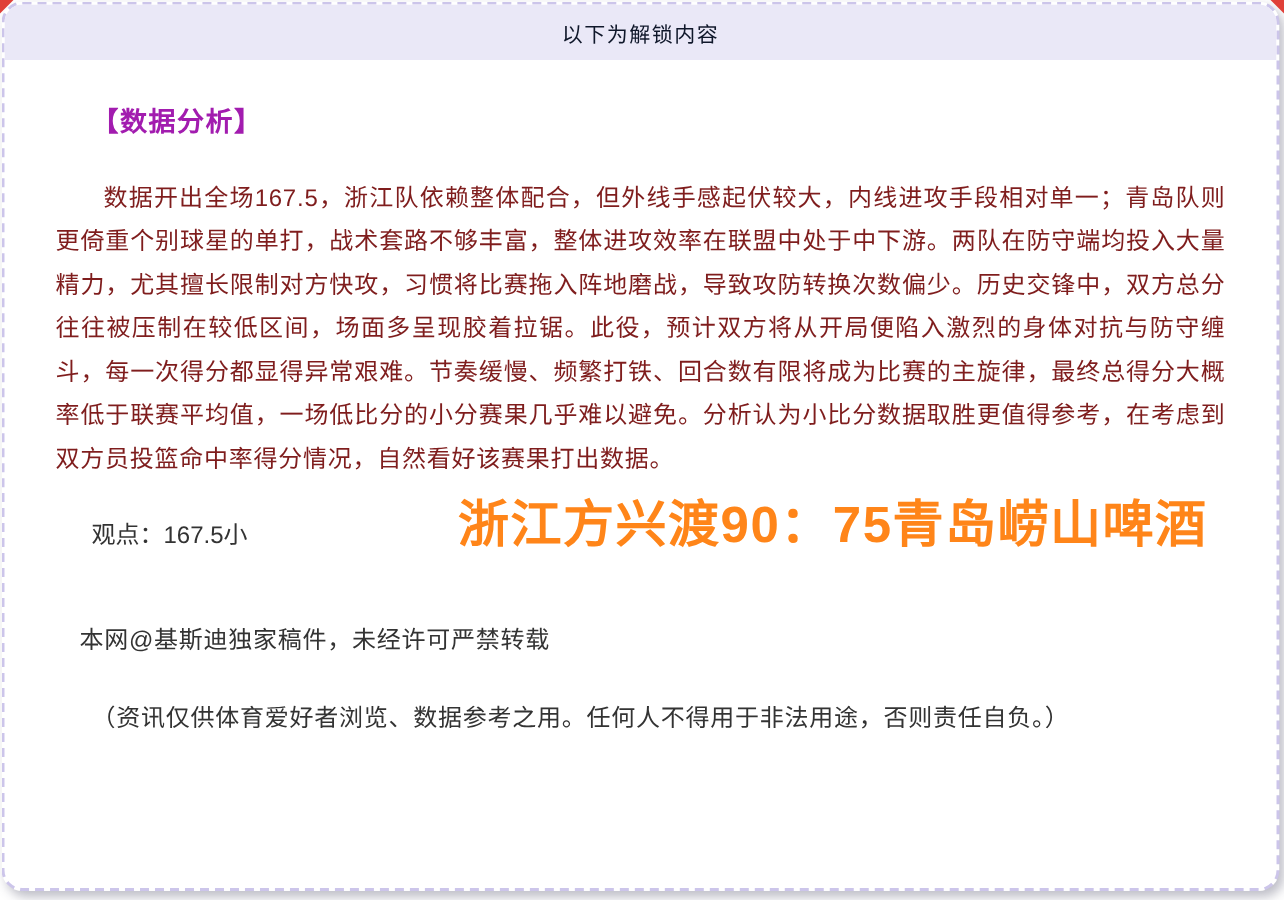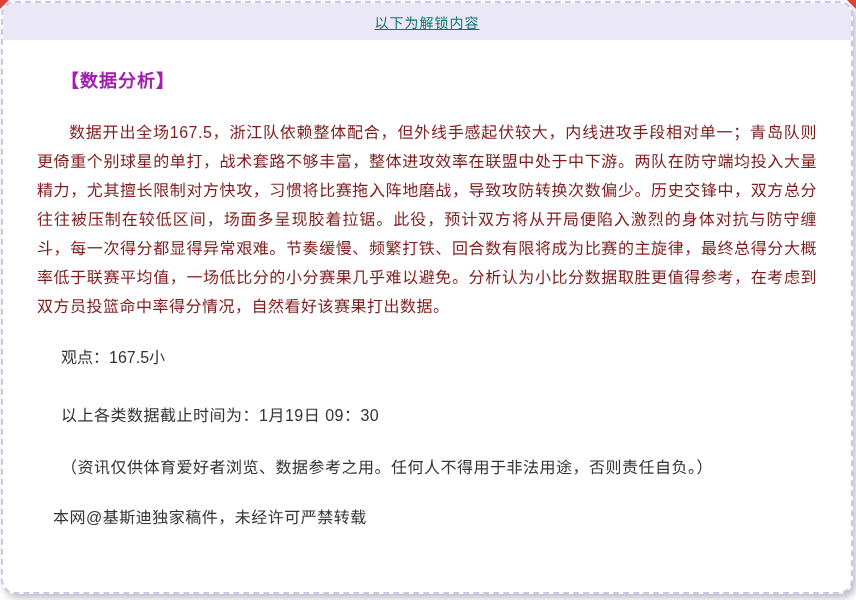--- a/index.html
+++ b/index.html
@@ -23,24 +23,23 @@
     box-shadow: 3px 4px 7px rgba(110, 110, 130, 0.45);
     overflow: hidden;
     box-sizing: border-box;
   }
   .unlock-bar {
     height: 37px;
     background: #eae8f7;
     display: flex;
     align-items: center;
     justify-content: center;
-    color: #0f766e;
+    color: #0f172a;
     font-size: 14px;
     letter-spacing: 1px;
-    text-decoration: underline;
   }
   .corner-mark {
     position: absolute;
     width: 0; height: 0;
     z-index: 5;
   }
   .corner-mark.left {
     top: 0; left: 0;
     border-top: 9px solid #e04038;
     border-right: 9px solid transparent;
@@ -114,23 +113,23 @@
     </div>
 
     <div class="content">
 
       <h2 class="section-title">【数据分析】</h2>
 
       <p class="analysis">数据开出全场167.5，浙江队依赖整体配合，但外线手感起伏较大，内线进攻手段相对单一；青岛队则更倚重个别球星的单打，战术套路不够丰富，整体进攻效率在联盟中处于中下游。两队在防守端均投入大量精力，尤其擅长限制对方快攻，习惯将比赛拖入阵地磨战，导致攻防转换次数偏少。历史交锋中，双方总分往往被压制在较低区间，场面多呈现胶着拉锯。此役，预计双方将从开局便陷入激烈的身体对抗与防守缠斗，每一次得分都显得异常艰难。节奏缓慢、频繁打铁、回合数有限将成为比赛的主旋律，最终总得分大概率低于联赛平均值，一场低比分的小分赛果几乎难以避免。分析认为小比分数据取胜更值得参考，在考虑到双方员投篮命中率得分情况，自然看好该赛果打出数据。</p>
 
       <div class="viewpoint-row">
         <span>观点：167.5小</span>
+        <span class="score-highlight">浙江方兴渡90：75青岛崂山啤酒</span>
       </div>
 
-      <p class="info-line cutoff-line">以上各类数据截止时间为：1月19日 09：30</p>
+
+      <p class="info-line copyright-line">本网@基斯迪独家稿件，未经许可严禁转载</p>
 
       <p class="info-line disclaimer-line">（资讯仅供体育爱好者浏览、数据参考之用。任何人不得用于非法用途，否则责任自负。）</p>
-
-      <p class="info-line copyright-line">本网@基斯迪独家稿件，未经许可严禁转载</p>
 
     </div>
   </div>
 </div>
 
 </body></html>

